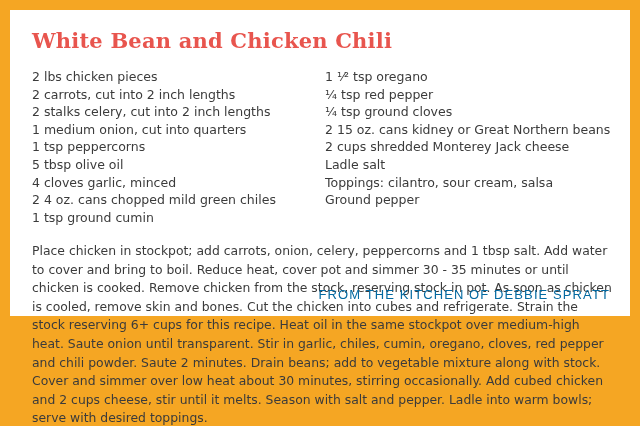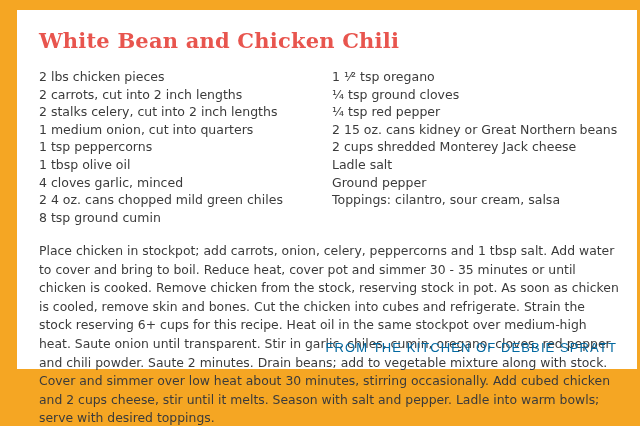--- a/index.html
+++ b/index.html
@@ -11,24 +11,23 @@
     height: 426px;
     background: #f5a623;
     font-family: "DejaVu Sans", sans-serif;
     overflow: hidden;
   }
   .card {
     position: absolute;
     left: 10px;
     top: 10px;
     width: 620px;
-    height: 359px;
+    height: 306px;
     background: #ffffff;
     box-sizing: border-box;
-    margin-left: 7px;
   }
   .title {
     position: absolute;
     left: 22px;
     top: 18px;
     font-family: "DejaVu Serif", serif;
     font-size: 21px;
     font-weight: bold;
     color: #e8554e;
     letter-spacing: 0.2px;
@@ -83,36 +82,36 @@
   <div class="title">White Bean and Chicken Chili</div>
 
   <div class="columns">
     <div class="col">
       <ul>
         <li>2 lbs chicken pieces</li>
         <li>2 carrots, cut into 2 inch lengths</li>
         <li>2 stalks celery, cut into 2 inch lengths</li>
         <li>1 medium onion, cut into quarters</li>
         <li>1 tsp peppercorns</li>
-        <li>1 tbsp olive oil</li>
+        <li>5 tbsp olive oil</li>
         <li>4 cloves garlic, minced</li>
         <li>2 4 oz. cans chopped mild green chiles</li>
-        <li>8 tsp ground cumin</li>
+        <li>1 tsp ground cumin</li>
       </ul>
     </div>
     <div class="col">
       <ul>
         <li>1 ¹⁄² tsp oregano</li>
+        <li>¹⁄₄ tsp red pepper</li>
         <li>¹⁄₄ tsp ground cloves</li>
-        <li>¹⁄₄ tsp red pepper</li>
         <li>2 15 oz. cans kidney or Great Northern beans</li>
         <li>2 cups shredded Monterey Jack cheese</li>
         <li>Ladle salt</li>
+        <li>Toppings: cilantro, sour cream, salsa</li>
         <li>Ground pepper</li>
-        <li>Toppings: cilantro, sour cream, salsa</li>
       </ul>
     </div>
   </div>
 
   <div class="method">Place chicken in stockpot; add carrots, onion, celery, peppercorns and 1 tbsp salt. Add water to cover and bring to boil. Reduce heat, cover pot and simmer 30 - 35 minutes or until chicken is cooked. Remove chicken from the stock, reserving stock in pot. As soon as chicken is cooled, remove skin and bones. Cut the chicken into cubes and refrigerate. Strain the stock reserving 6+ cups for this recipe. Heat oil in the same stockpot over medium-high heat. Saute onion until transparent. Stir in garlic, chiles, cumin, oregano, cloves, red pepper and chili powder. Saute 2 minutes. Drain beans; add to vegetable mixture along with stock. Cover and simmer over low heat about 30 minutes, stirring occasionally. Add cubed chicken and 2 cups cheese, stir until it melts. Season with salt and pepper. Ladle into warm bowls; serve with desired toppings.</div>
 
   <div class="footer">FROM THE KITCHEN OF DEBBIE SPRATT</div>
 
 </div>
 

